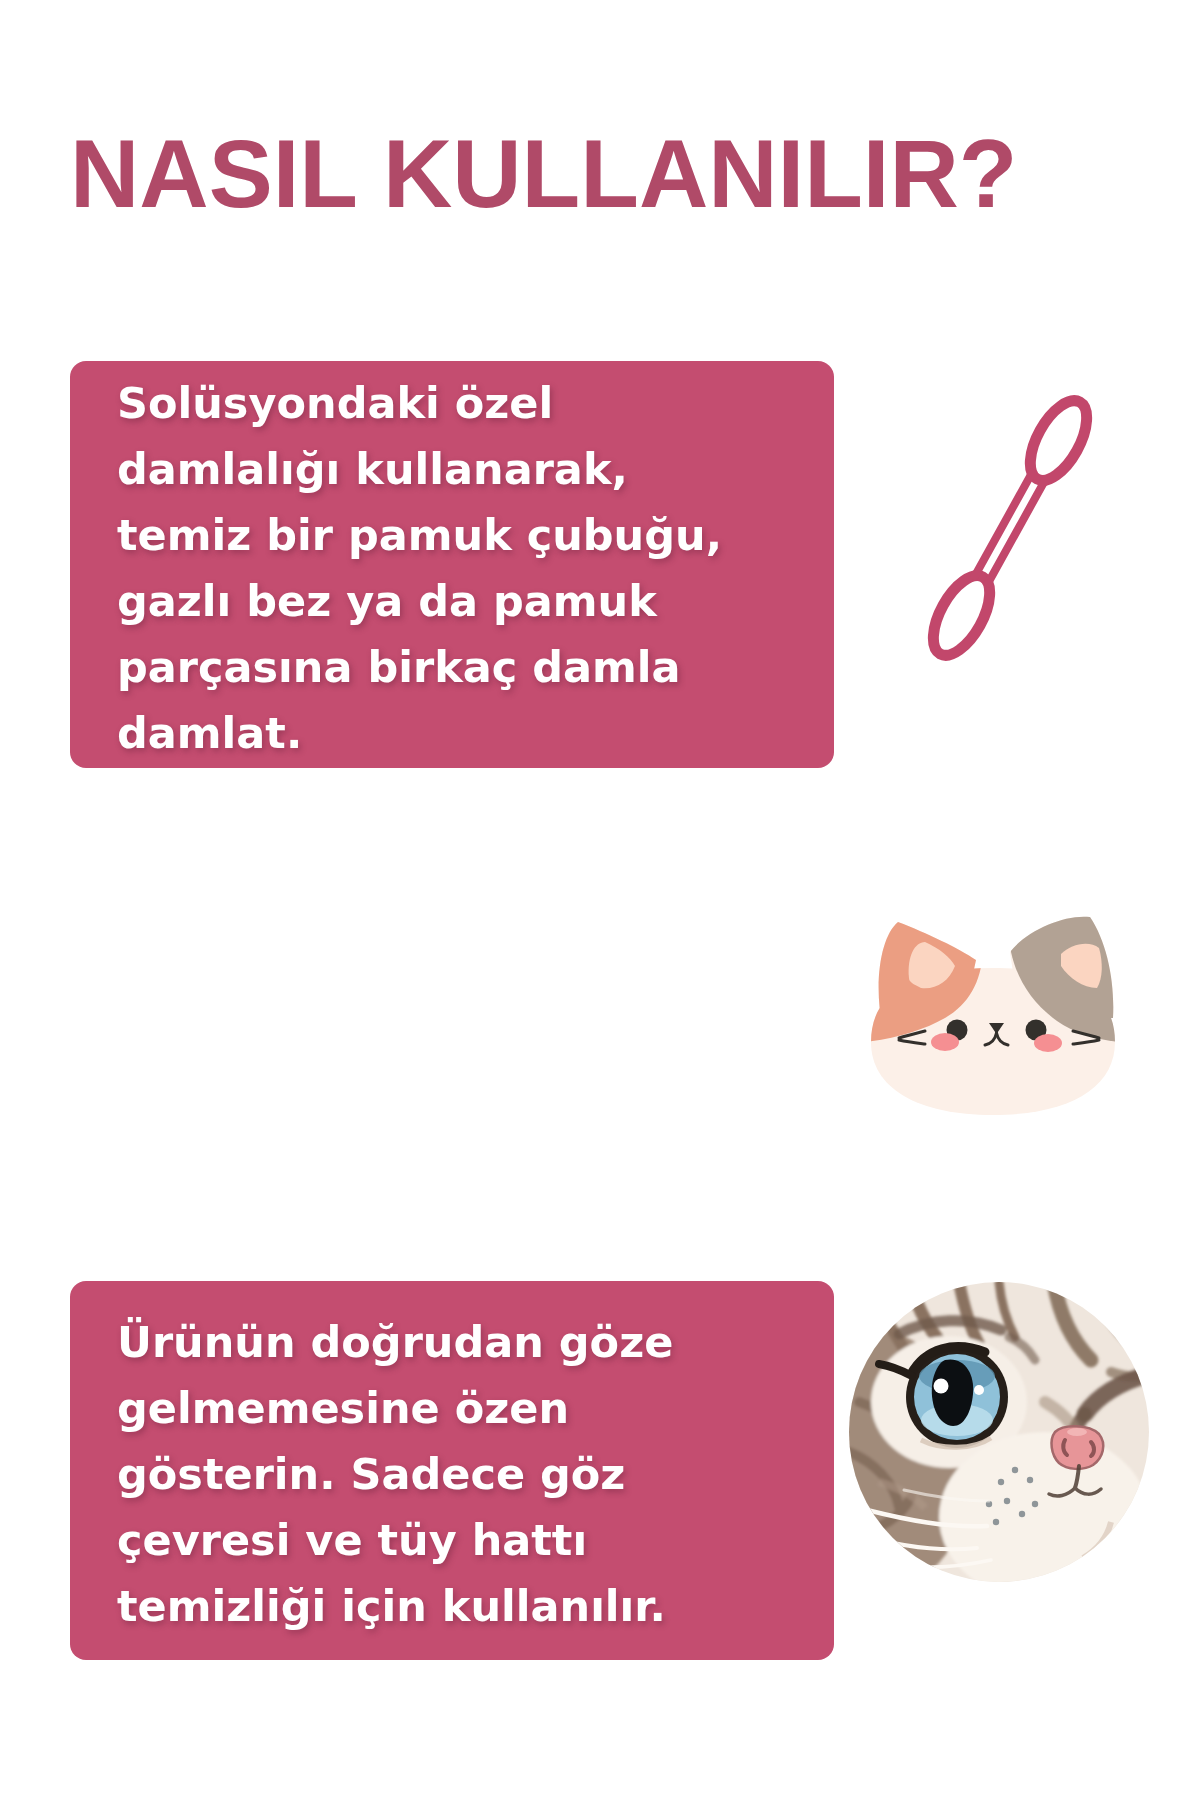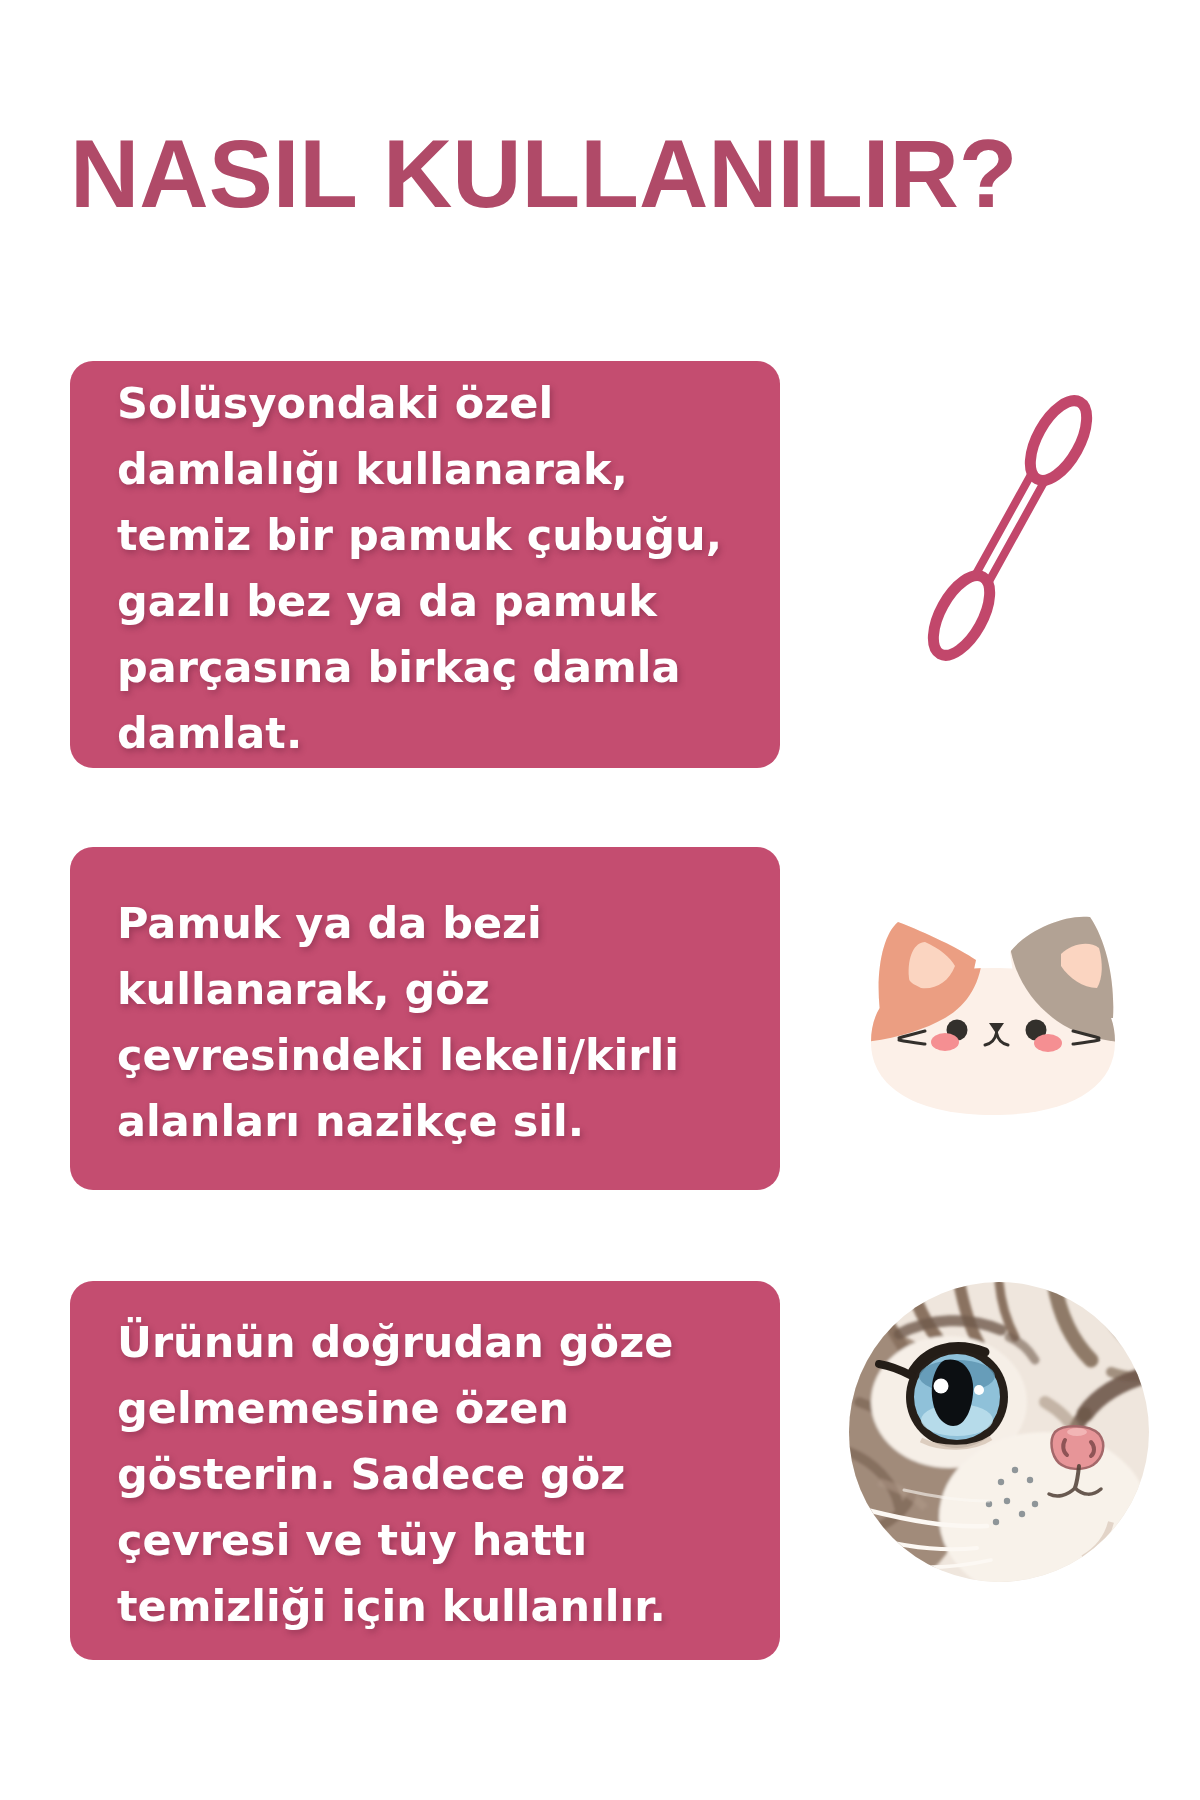--- a/index.html
+++ b/index.html
@@ -20,24 +20,24 @@
     font-weight:bold;
     font-size:96px;
     line-height:96px;
     letter-spacing:0px;
     color:var(--title-color,#b04a68);
     white-space:nowrap;
   }
   .card{
     position:absolute;
     left:70px;
-    width:710px;
+    width:764px;
     box-sizing:border-box;
     background:var(--card-color,#c44d70);
-    border-radius:23px;
+    border-radius:16px;
     display:flex;
     align-items:center;
     padding:7px 28px 0 47px;
   }
   .card-text{
     margin:0;
     white-space:pre-line;
     color:var(--card-text-color,#ffffff);
     font-family:"DejaVu Sans",sans-serif;
     font-weight:bold;
@@ -62,26 +62,20 @@
 
   <div class="card" id="card1">
     <p class="card-text">Solüsyondaki özel
 damlalığı kullanarak,
 temiz bir pamuk çubuğu,
 gazlı bez ya da pamuk
 parçasına birkaç damla
 damlat.</p>
   </div>
 
-  <div class="card" id="card2">
-    <p class="card-text">Pamuk ya da bezi
-kullanarak, göz
-çevresindeki lekeli/kirli
-alanları nazikçe sil.</p>
-  </div>
 
   <div class="card" id="card3">
     <p class="card-text">Ürünün doğrudan göze
 gelmemesine özen
 gösterin. Sadece göz
 çevresi ve tüy hattı
 temizliği için kullanılır.</p>
   </div>
 
   <svg class="art" id="swab-art" width="210" height="272" viewBox="0 0 210 272">

